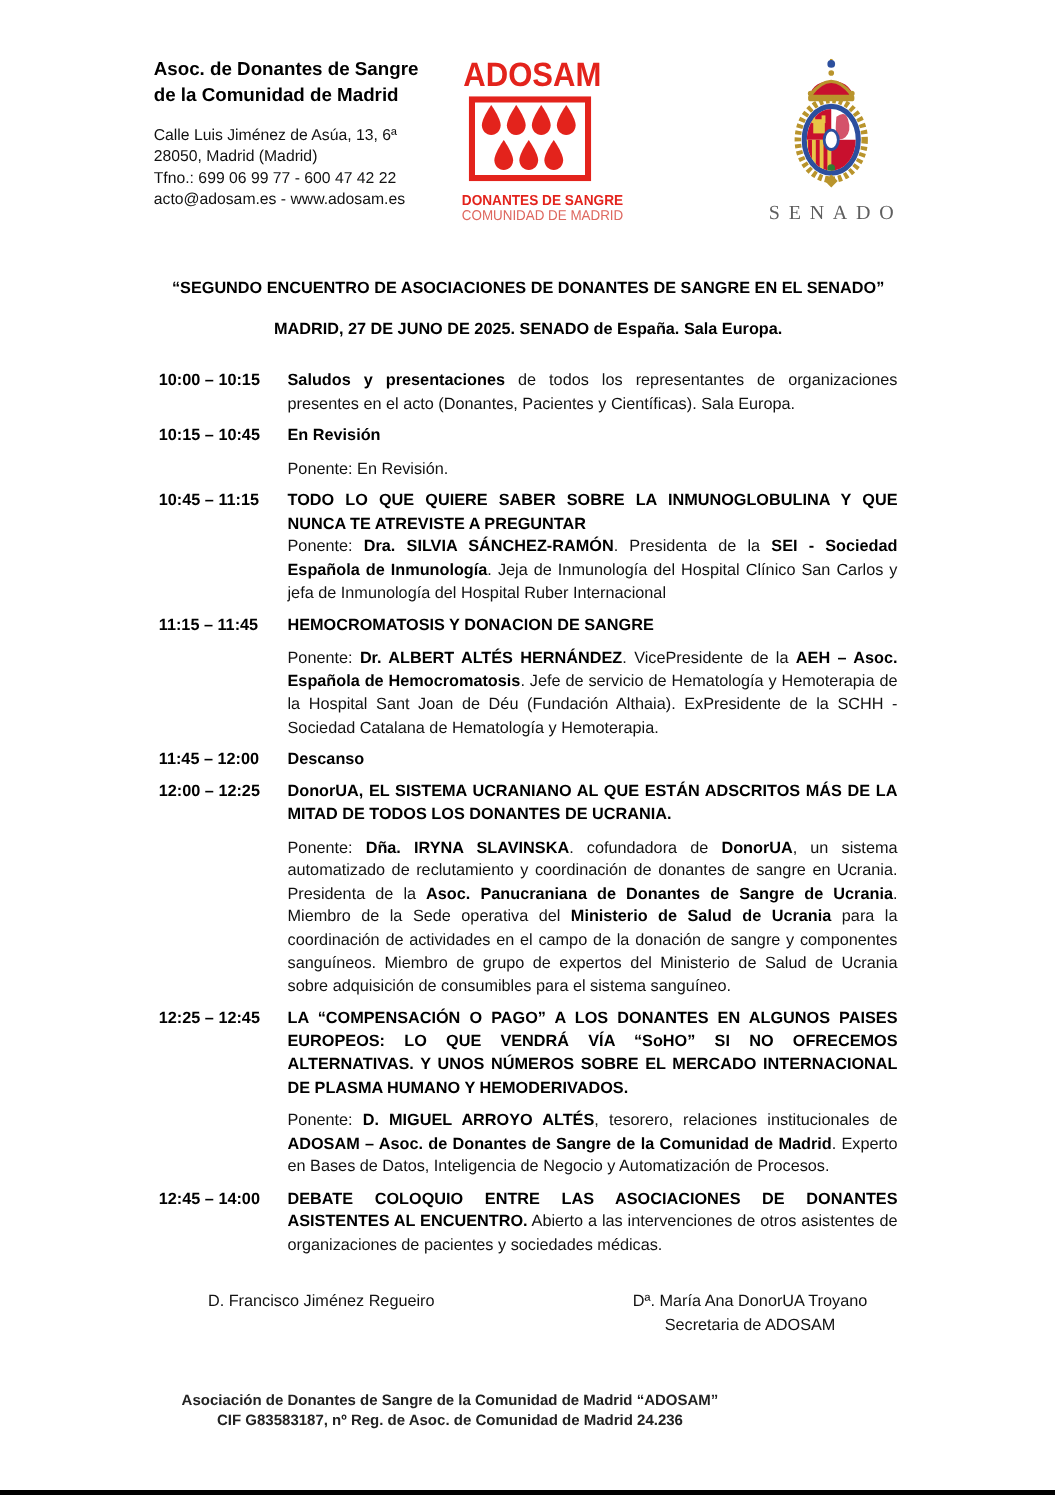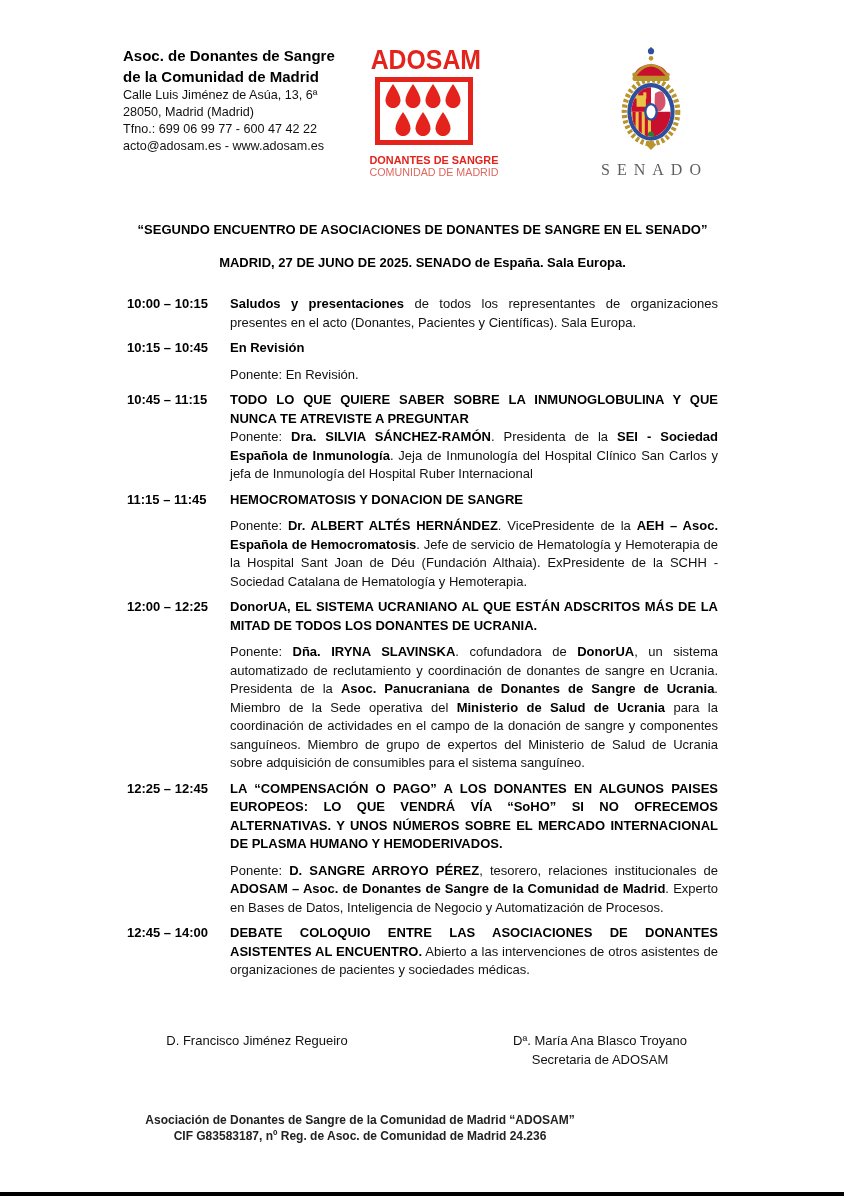--- a/index.html
+++ b/index.html
@@ -5,27 +5,27 @@
   * { margin:0; padding:0; box-sizing:border-box; }
   html,body { background:#888; }
   .page {
     position:relative; width:844px; height:1196px; margin:0 auto;
     background:#ffffff; overflow:hidden;
     font-family:"Liberation Sans", sans-serif; color:#1a1a1a;padding-left:36px;
   }
   
   .org-block { position:absolute; left:123px; top:45px; }
   .org-name { font-size:15px; font-weight:bold; line-height:21px; color:#000; }
-  .org-address { font-size:12.6px; line-height:17px; color:#111; }
+  .org-address { margin-top:13px; font-size:12.6px; line-height:17px; color:#111; }
   .adosam-logo { position:absolute; left:366px; top:46px; width:116px; text-align:center; }
   .adosam-word { font-size:27px; font-weight:bold; color:var(--brand,#e3231c); letter-spacing:0px; transform:scaleX(.92); transform-origin:center; line-height:28px; }
   .adosam-box { margin:3px auto 0; width:98px; }
   .adosam-tag1 { margin-top:4px; font-size:11.6px; font-weight:bold; color:var(--brand,#e3231c); transform:scaleX(.94); transform-origin:center; white-space:nowrap; }
   .adosam-tag2 { font-size:11.4px; color:#de675e; transform:scaleX(.94); transform-origin:center; white-space:nowrap; }
-  .senado-block { position:absolute; left:581px; top:47px; width:140px; text-align:center; }
+  .senado-block { position:absolute; left:595px; top:47px; width:140px; text-align:center; }
   .senado-label { margin-top:6px; font-family:"Liberation Serif", serif; font-size:16px; letter-spacing:7px; padding-left:7px; color:#5f5f5f; }
   
   .main { position:absolute; left:127px; top:222px; width:591px; }
   .doc-title { display:flex; justify-content:center; font-size:13px; font-weight:bold; white-space:nowrap; color:#000; }
   .doc-subtitle { display:flex; justify-content:center; margin-top:18px; font-size:13px; font-weight:bold; white-space:nowrap; color:#000; }
   .schedule { margin-top:25px; }
   .item { display:flex; margin-bottom:7px; }
   .time { width:103px; flex:0 0 103px; font-size:13px; font-weight:bold; white-space:nowrap; line-height:18.5px; color:#000; }
   .body { flex:1; min-width:0; }
   .blk { font-size:13px; line-height:18.5px; text-align:justify; color:#111; }
@@ -139,48 +139,54 @@
           </div>
         </div>
         <div class="item">
           <div class="time">11:15 – 11:45</div>
           <div class="body">
             <div class="blk"><span class="b">HEMOCROMATOSIS Y DONACION DE SANGRE</span></div>
             <div class="blk gap"><span>Ponente: </span><span class="b">Dr. ALBERT ALTÉS HERNÁNDEZ</span><span>. VicePresidente de la </span><span class="b">AEH – Asoc. Española de Hemocromatosis</span><span>. Jefe de servicio de Hematología y Hemoterapia de la Hospital Sant Joan de Déu (Fundación Althaia). ExPresidente de la SCHH - Sociedad Catalana de Hematología y Hemoterapia.</span></div>
           </div>
         </div>
         <div class="item">
+          <div class="time">11:45 – 12:00</div>
+          <div class="body">
+            <div class="blk"><span class="b">Descanso</span></div>
+          </div>
+        </div>
+        <div class="item">
           <div class="time">12:00 – 12:25</div>
           <div class="body">
             <div class="blk"><span class="b">DonorUA, EL SISTEMA UCRANIANO AL QUE ESTÁN ADSCRITOS MÁS DE LA MITAD DE TODOS LOS DONANTES DE UCRANIA.</span></div>
             <div class="blk gap"><span>Ponente: </span><span class="b">Dña. IRYNA SLAVINSKA</span><span>. cofundadora de </span><span class="b">DonorUA</span><span>, un sistema automatizado de reclutamiento y coordinación de donantes de sangre en Ucrania. Presidenta de la </span><span class="b">Asoc. Panucraniana de Donantes de Sangre de Ucrania</span><span>. Miembro de la Sede operativa del </span><span class="b">Ministerio de Salud de Ucrania</span><span> para la coordinación de actividades en el campo de la donación de sangre y componentes sanguíneos. Miembro de grupo de expertos del Ministerio de Salud de Ucrania sobre adquisición de consumibles para el sistema sanguíneo.</span></div>
           </div>
         </div>
         <div class="item">
           <div class="time">12:25 – 12:45</div>
           <div class="body">
             <div class="blk"><span class="b">LA “COMPENSACIÓN O PAGO” A LOS DONANTES EN ALGUNOS PAISES EUROPEOS: LO QUE VENDRÁ VÍA “SoHO” SI NO OFRECEMOS ALTERNATIVAS. Y UNOS NÚMEROS SOBRE EL MERCADO INTERNACIONAL DE PLASMA HUMANO Y HEMODERIVADOS.</span></div>
-            <div class="blk gap"><span>Ponente: </span><span class="b">D. SANGRE ARROYO PÉREZ</span><span>, tesorero, relaciones institucionales de </span><span class="b">ADOSAM – Asoc. de Donantes de Sangre de la Comunidad de Madrid</span><span>. Experto en Bases de Datos, Inteligencia de Negocio y Automatización de Procesos.</span></div>
+            <div class="blk gap"><span>Ponente: </span><span class="b">D. MIGUEL ARROYO ALTÉS</span><span>, tesorero, relaciones institucionales de </span><span class="b">ADOSAM – Asoc. de Donantes de Sangre de la Comunidad de Madrid</span><span>. Experto en Bases de Datos, Inteligencia de Negocio y Automatización de Procesos.</span></div>
           </div>
         </div>
         <div class="item">
           <div class="time">12:45 – 14:00</div>
           <div class="body">
             <div class="blk"><span class="b">DEBATE COLOQUIO ENTRE LAS ASOCIACIONES DE DONANTES ASISTENTES AL ENCUENTRO.</span><span> Abierto a las intervenciones de otros asistentes de organizaciones de pacientes y sociedades médicas.</span></div>
           </div>
         </div>
       </div>
   </div>
 
   <div class="signatures">
     <div class="sig left">
       <div>D. Francisco Jiménez Regueiro</div>
     </div>
     <div class="sig right">
-      <div>Dª. María Ana Blasco Troyano</div>
+      <div>Dª. María Ana DonorUA Troyano</div>
       <div>Secretaria de ADOSAM</div>
     </div>
   </div>
 
   <div class="footer">
     <div>Asociación de Donantes de Sangre de la Comunidad de Madrid “ADOSAM”</div>
     <div>CIF G83583187, nº Reg. de Asoc. de Comunidad de Madrid 24.236</div>
   </div>
 
   <div class="bottom-bar"></div>

